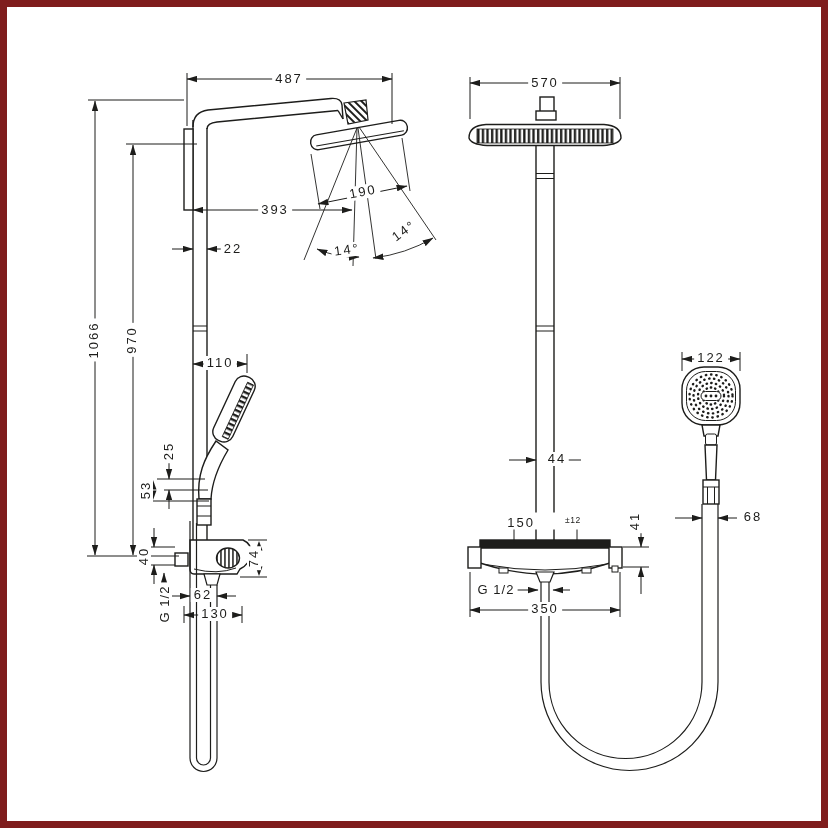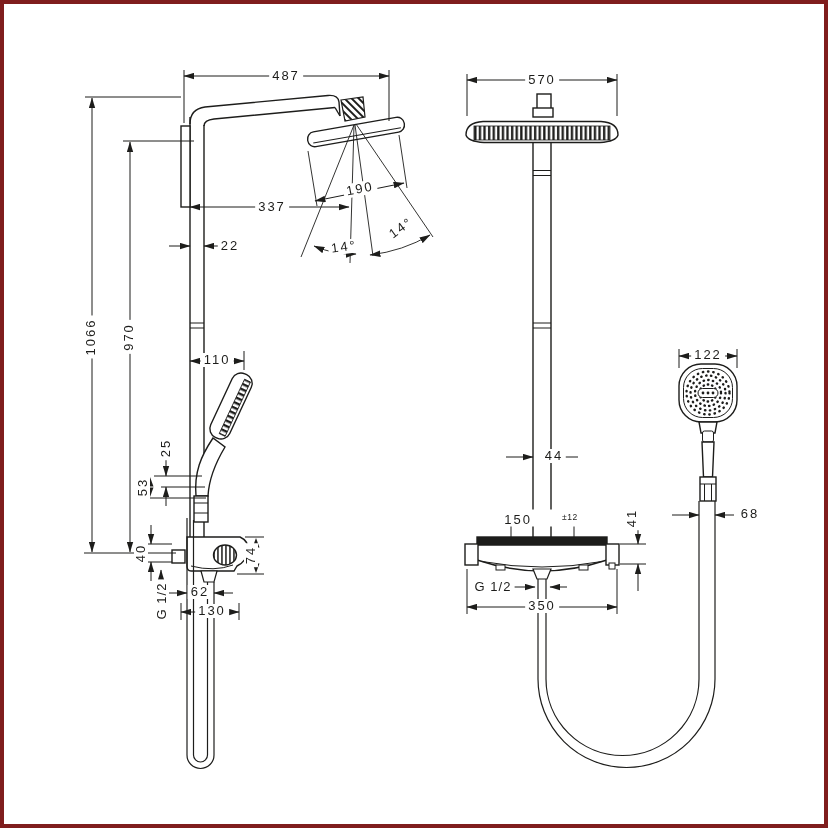--- a/index.html
+++ b/index.html
@@ -1,18 +1,18 @@
 <!DOCTYPE html>
 <html><head>
 <meta charset="utf-8">
 <style>
   html,body{margin:0;padding:0;background:#fff;}
   #canvas{
     position:relative;width:828px;height:828px;background:#fff;
-    border:4px solid #7f1d1d;box-sizing:border-box;
+    border:7px solid #7f1d1d;box-sizing:border-box;
     font-family:"Liberation Sans","DejaVu Sans",sans-serif;
     color:#1d1d1b;overflow:hidden;
   }
   svg{position:absolute;left:0;top:0;}
   .lbl{
     position:absolute;transform:translate(-50%,-50%);
     font-size:13px;letter-spacing:2px;background:#fff;
     padding:0 3px;white-space:nowrap;line-height:14px;color:#1d1d1b;
   }
   .rot{transform:translate(-50%,-50%) rotate(-90deg);}
@@ -260,21 +260,21 @@
       <line x1="463" y1="603" x2="613" y2="603" marker-start="url(#arr)" marker-end="url(#arr)"></line>
       <line x1="463" y1="565" x2="463" y2="610"></line>
       <line x1="613" y1="565" x2="613" y2="610"></line>
     </g>
   </g>
 </svg>
 
 <span class="lbl" style="left:282px;top:72px">487</span>
 <span class="lbl rot" style="left:87px;top:333px">1066</span>
 <span class="lbl rot" style="left:125px;top:333px">970</span>
-<span class="lbl" style="left:268px;top:203px">337</span>
+<span class="lbl" style="left:268px;top:203px">393</span>
 <span class="lbl" style="left:226px;top:242px">22</span>
 <span class="lbl r11" style="left:356px;top:185px">190</span>
 <span class="lbl r8" style="left:340px;top:243px">14°</span>
 <span class="lbl r36" style="left:397px;top:224px">14°</span>
 <span class="lbl" style="left:213px;top:356px">110</span>
 <span class="lbl rot" style="left:162px;top:444px">25</span>
 <span class="lbl rot" style="left:139px;top:483px">53</span>
 <span class="lbl rot" style="left:137px;top:549px">40</span>
 <span class="lbl rot" style="left:247px;top:551px">74</span>
 <span class="lbl rot thread" style="left:158px;top:597px">G 1/2</span>

